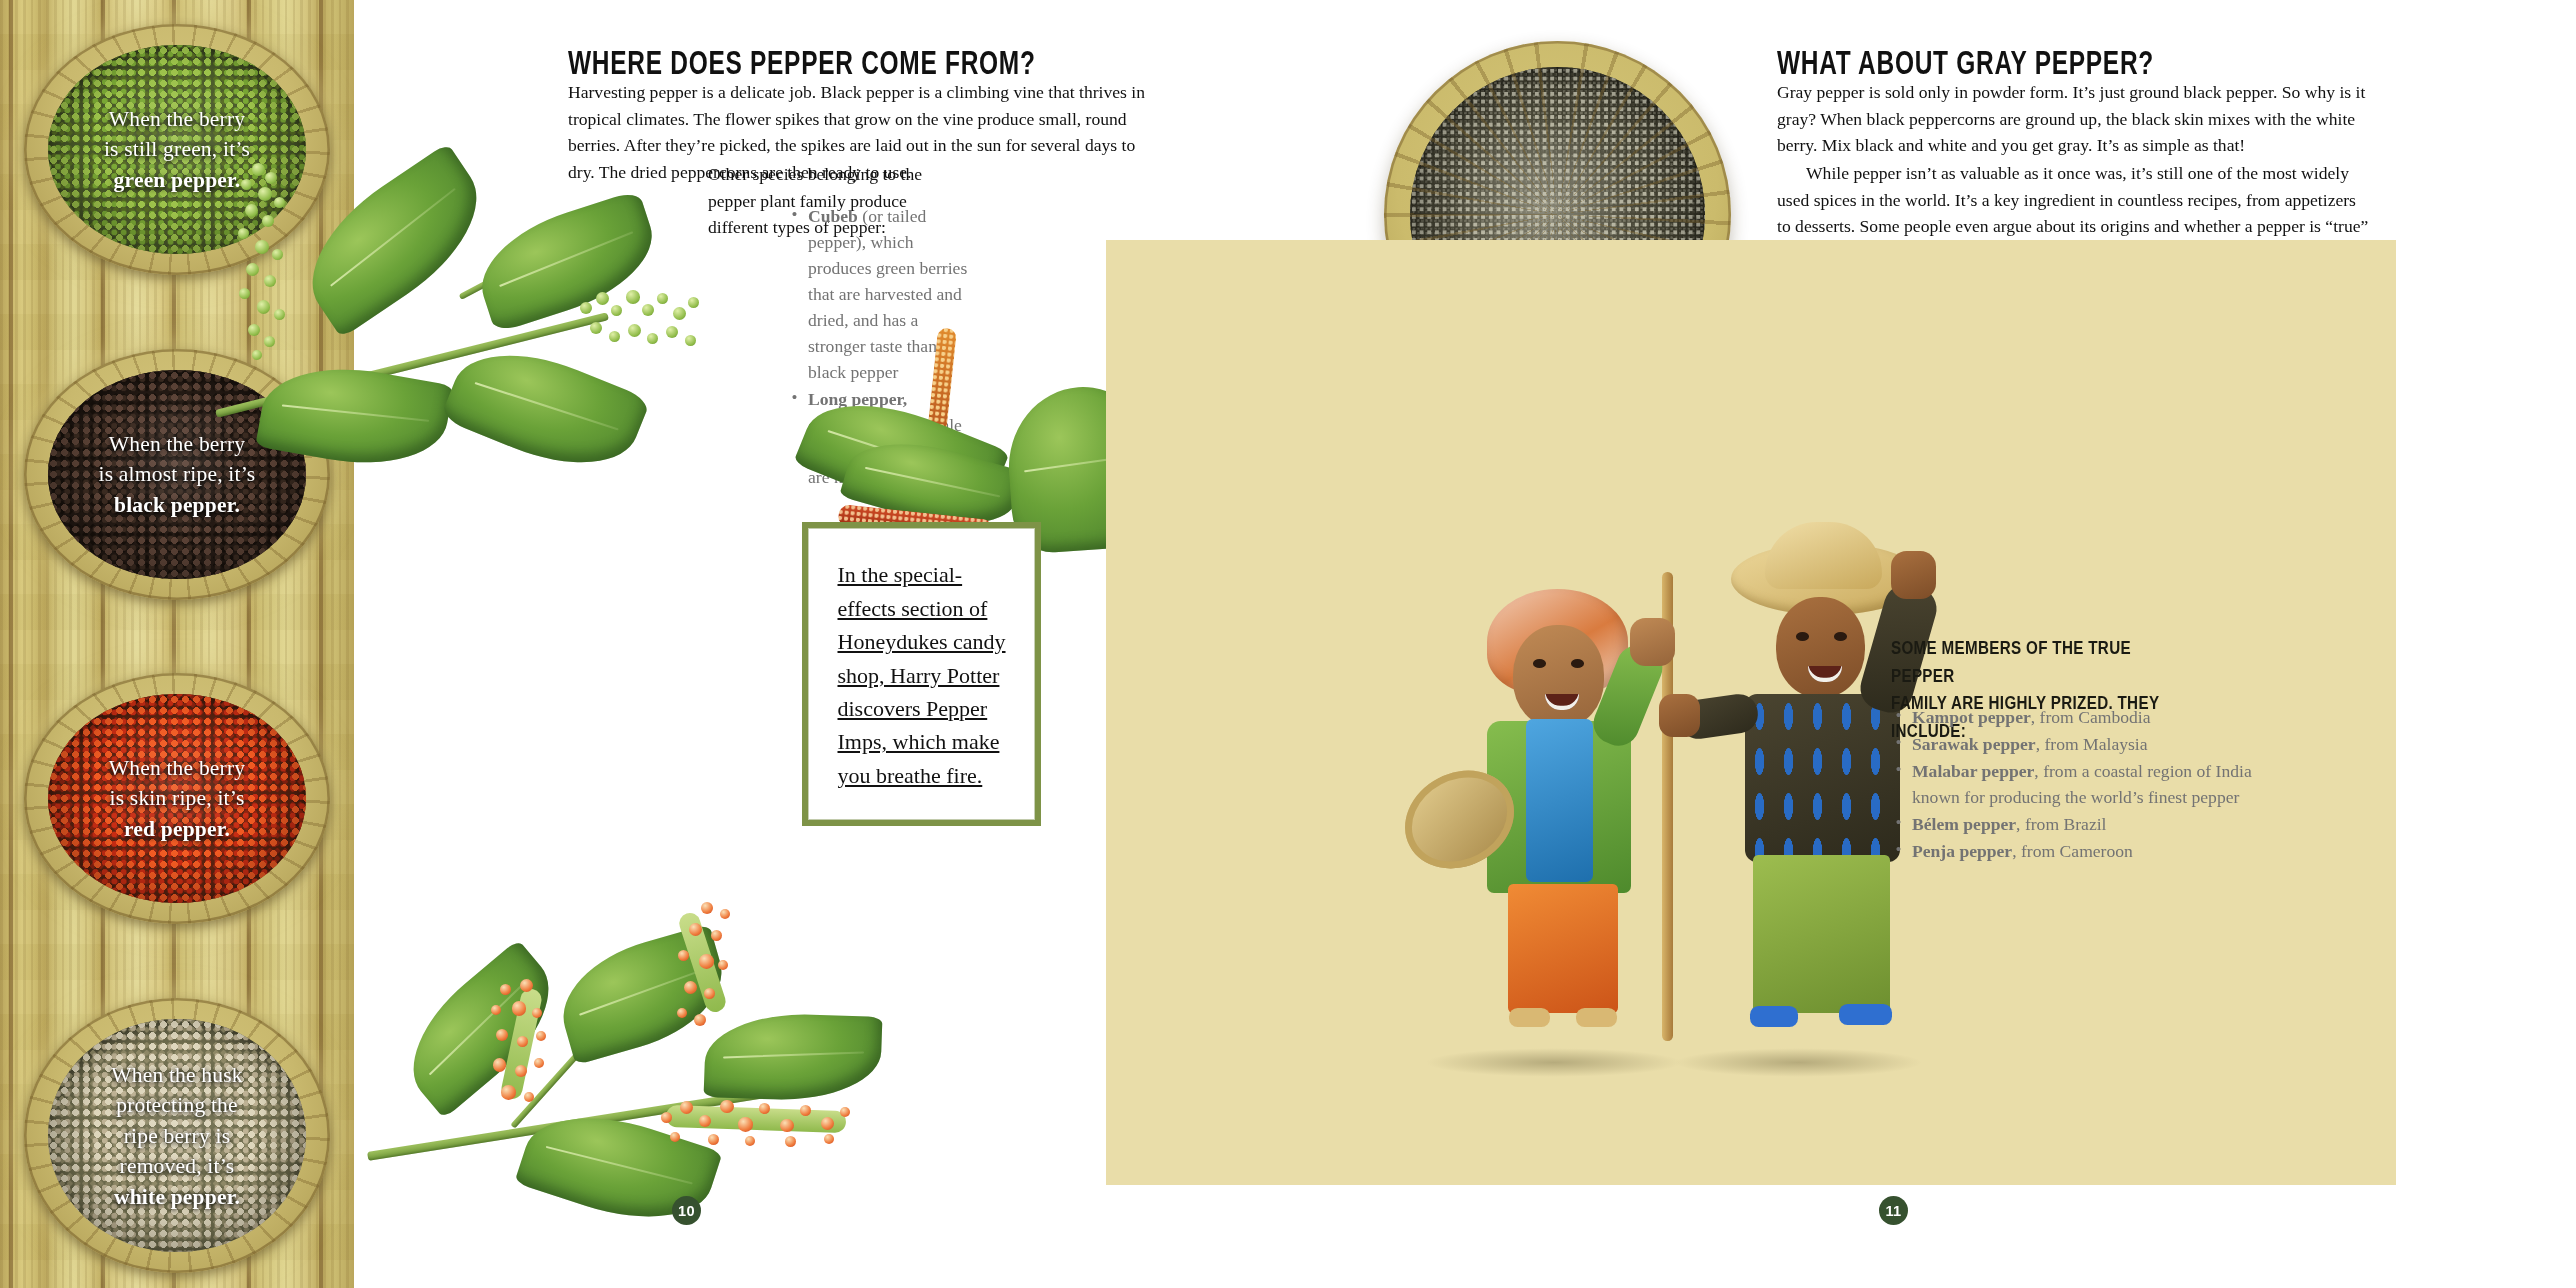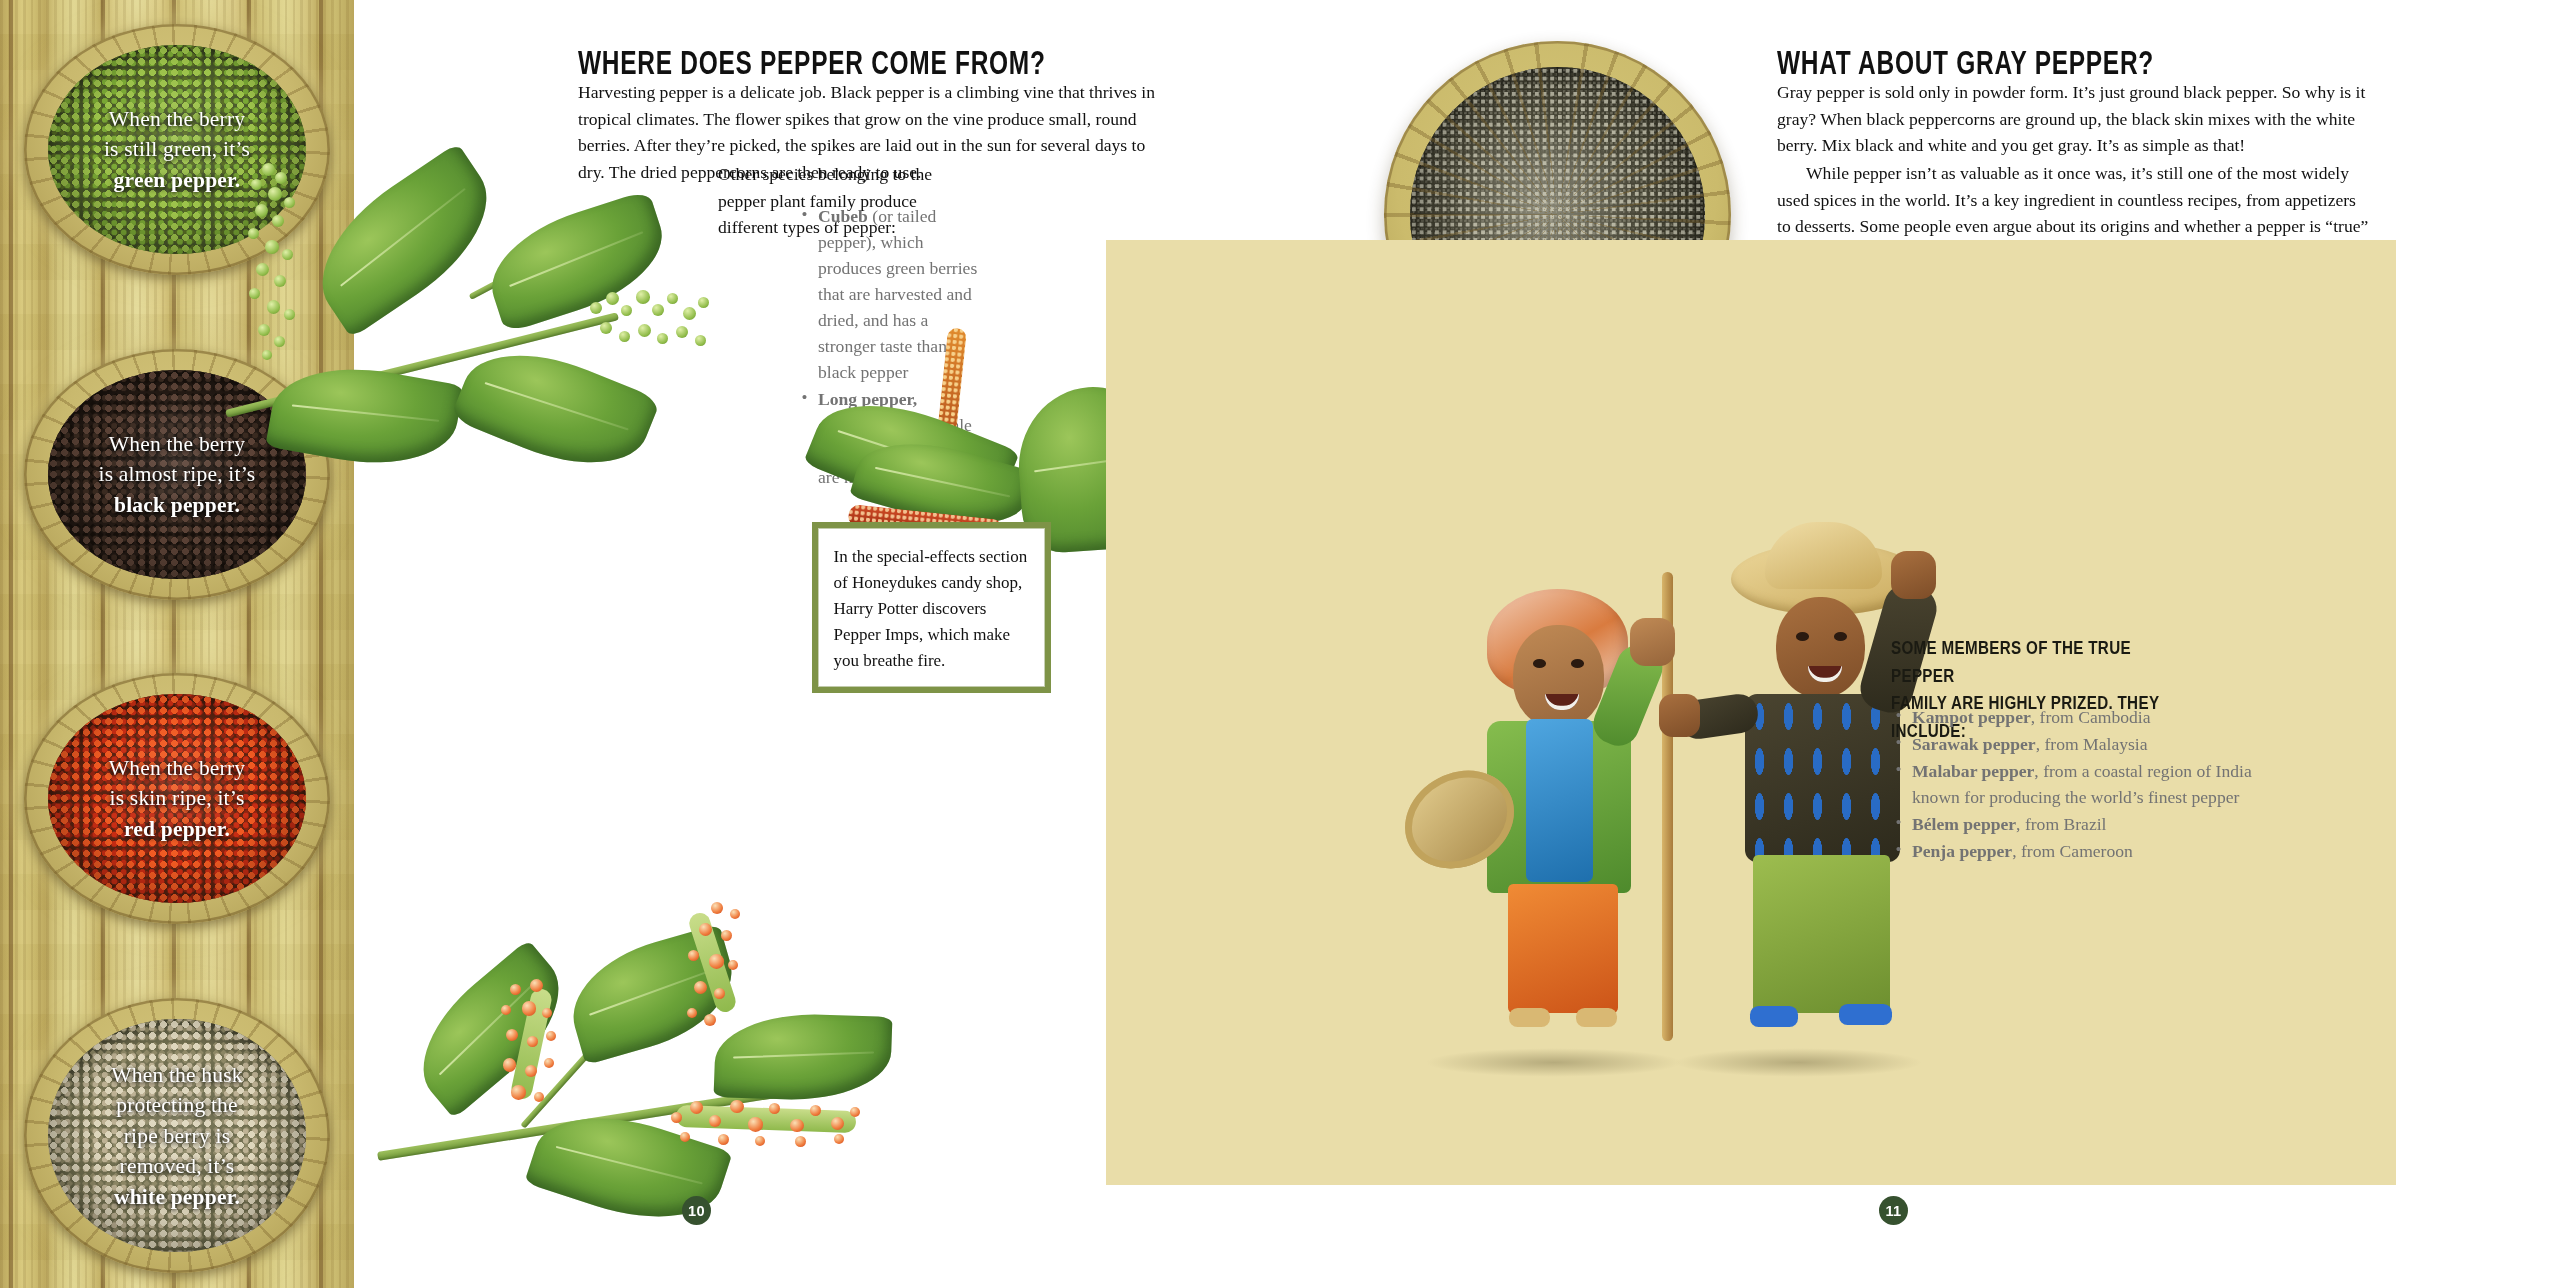--- a/index.html
+++ b/index.html
@@ -69,21 +69,21 @@
       background-position:0 0, 5.2px 4.3px, 2.6px 6.9px;}
 
   .tray-caption{position:absolute;left:0;right:0;top:50%;transform:translateY(-50%);
       text-align:center;color:#fff;font-family:"Liberation Serif",serif;
       font-size:21.5px;line-height:1.42;letter-spacing:0.2px;
       text-shadow:0 1.7px 4.3px rgba(0,0,0,.85),0 0 8.6px rgba(0,0,0,.6);padding:0 29px;}
   .tray-caption b{font-weight:bold;}
 
   
   .page{position:absolute;top:0;height:1288px;background:#fff;}
-  .page-left{left:375px;width:934px;}
+  .page-left{left:365px;width:934px;}
   .page-right{left:1288px;width:1288px;}
 
   h2.heading{font-family:"Liberation Sans",sans-serif;
       font-weight:bold;font-size:34px;letter-spacing:1px;
       transform:scaleX(.72);transform-origin:left center;
       margin:0;color:#111;white-space:nowrap;}
 
   p.body{font-size:17.6px;line-height:1.52;margin:0;color:#111;text-align:left;}
   .indent{text-indent:29px;}
 
@@ -97,21 +97,21 @@
   .l-head{position:absolute;left:203px;top:43px;}
   .l-intro{position:absolute;left:203px;top:79px;width:580px;}
   .l-other{position:absolute;left:343px;top:161px;width:258px;}
   .l-list1{position:absolute;left:424px;top:203px;width:184px;}
   .l-wild{position:absolute;left:218px;top:393px;width:197px;}
 
   .factbox{position:absolute;left:437px;top:522px;width:196px;padding:16.3px 15.5px 13.7px 15.5px;
       background:#fff;border:6px solid #7e9347;box-sizing:content-box;}
   .factbox:before{content:"";position:absolute;inset:-6px;border:6px solid rgba(255,255,255,.0);
       box-shadow:inset 0 0 0 0.9px rgba(120,140,70,.45);pointer-events:none;}
-  .factbox p{font-size:17px;line-height:1.52;margin:0;}
+  .factbox p{font-size:22px;line-height:1.52;margin:14px;text-decoration:underline;}
 
   
   .r-head{position:absolute;left:489px;top:43px;}
   .r-p1{position:absolute;left:489px;top:79px;width:592px;}
   .r-p2{position:absolute;left:489px;top:160px;width:592px;}
 
   
   .cream{position:absolute;left:1106px;top:240px;width:1290px;height:945px;background:#e9dda9;}
   .r-panel-head{position:absolute;left:1891px;top:634px;width:378px;
       font-family:"Liberation Sans",sans-serif;font-weight:bold;font-size:19px;

